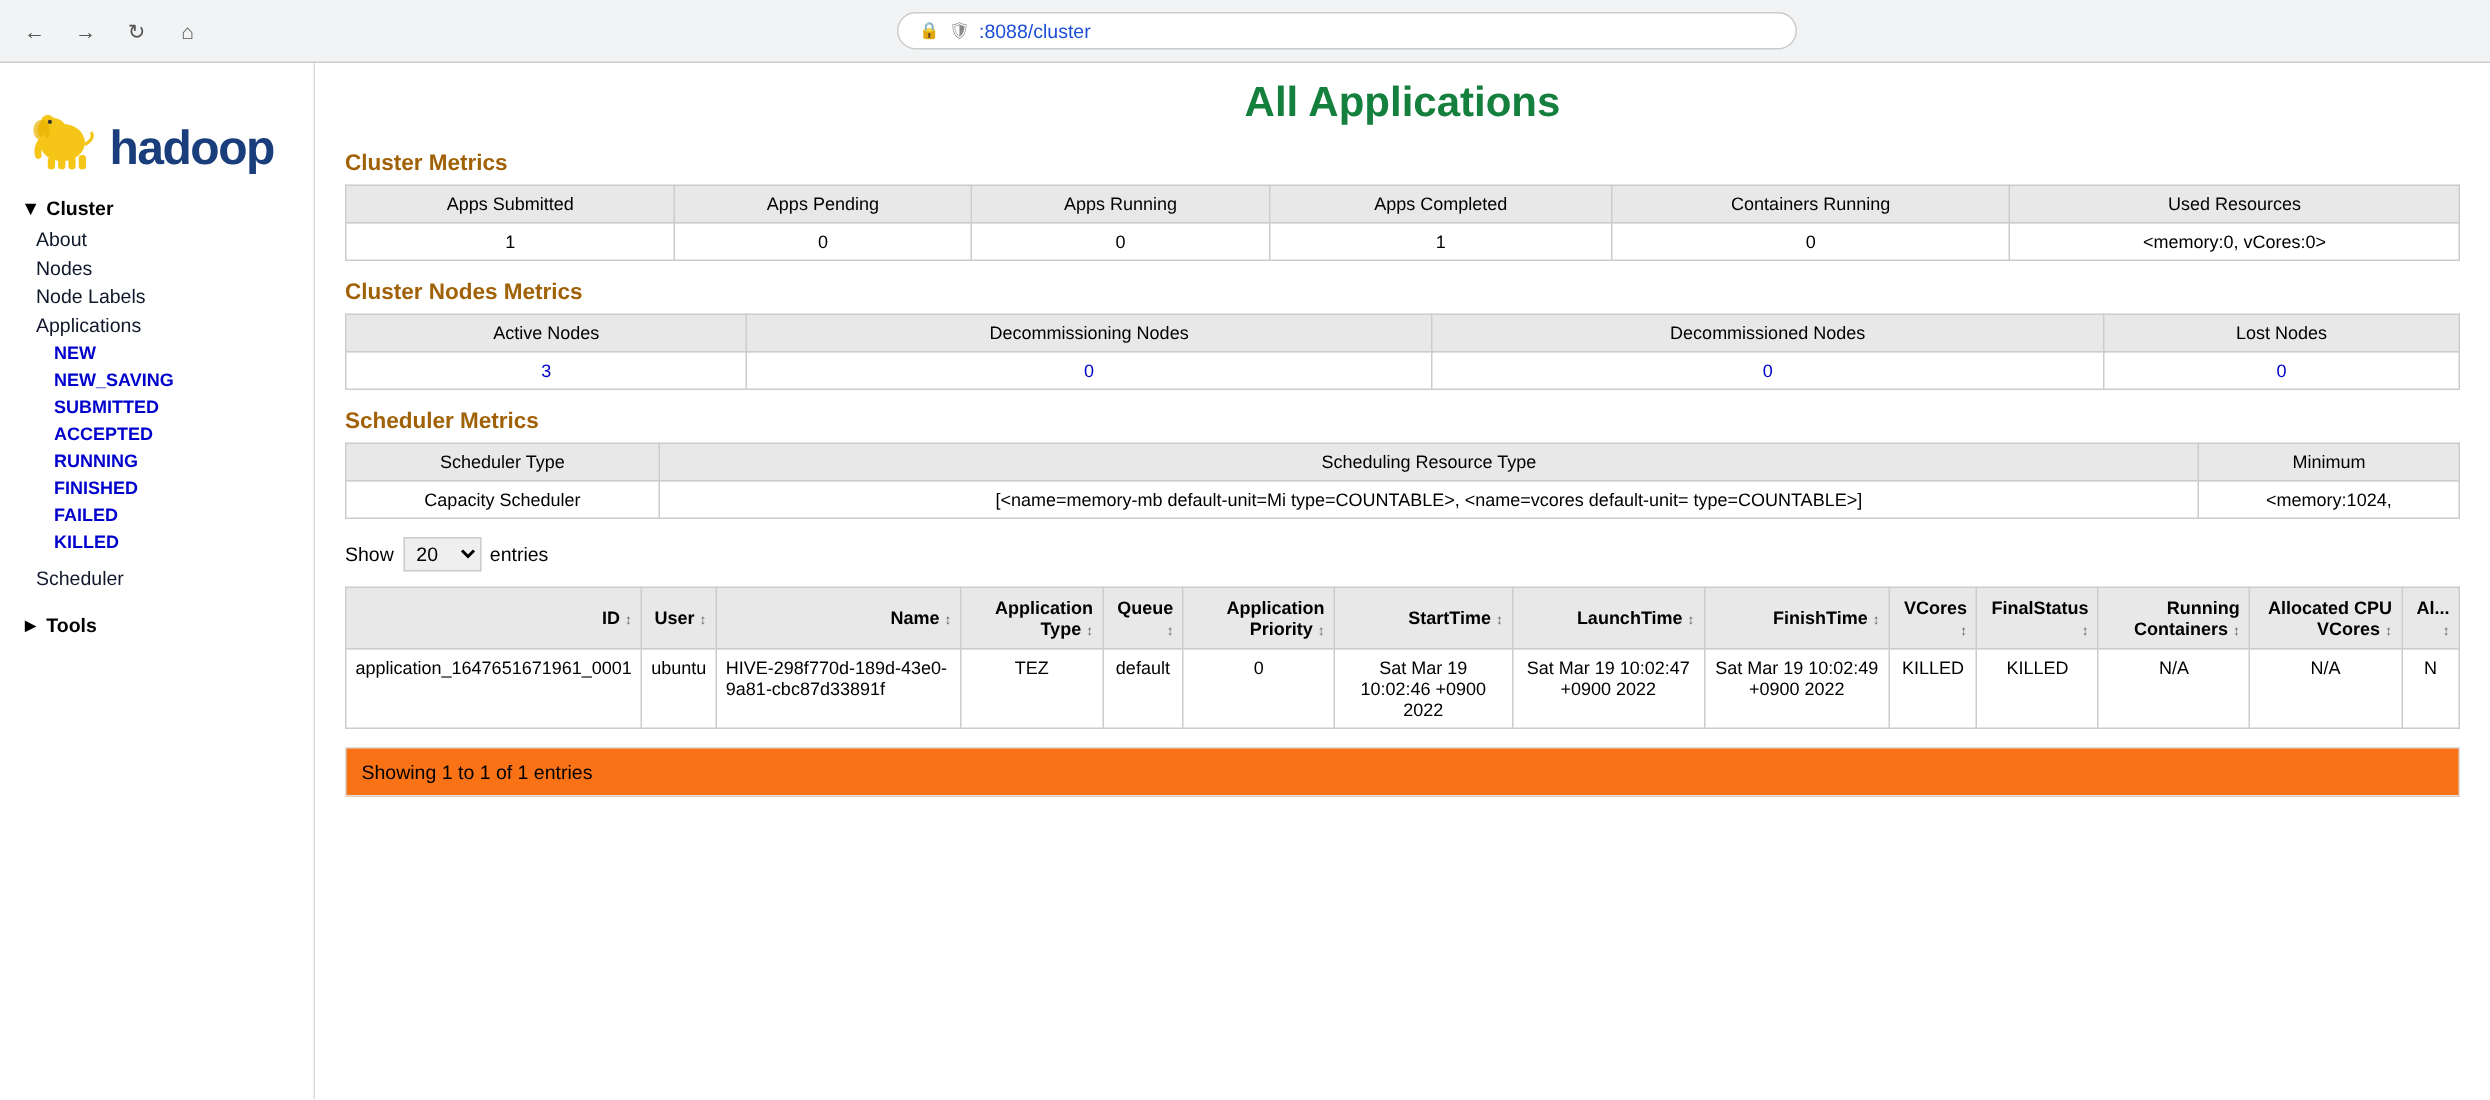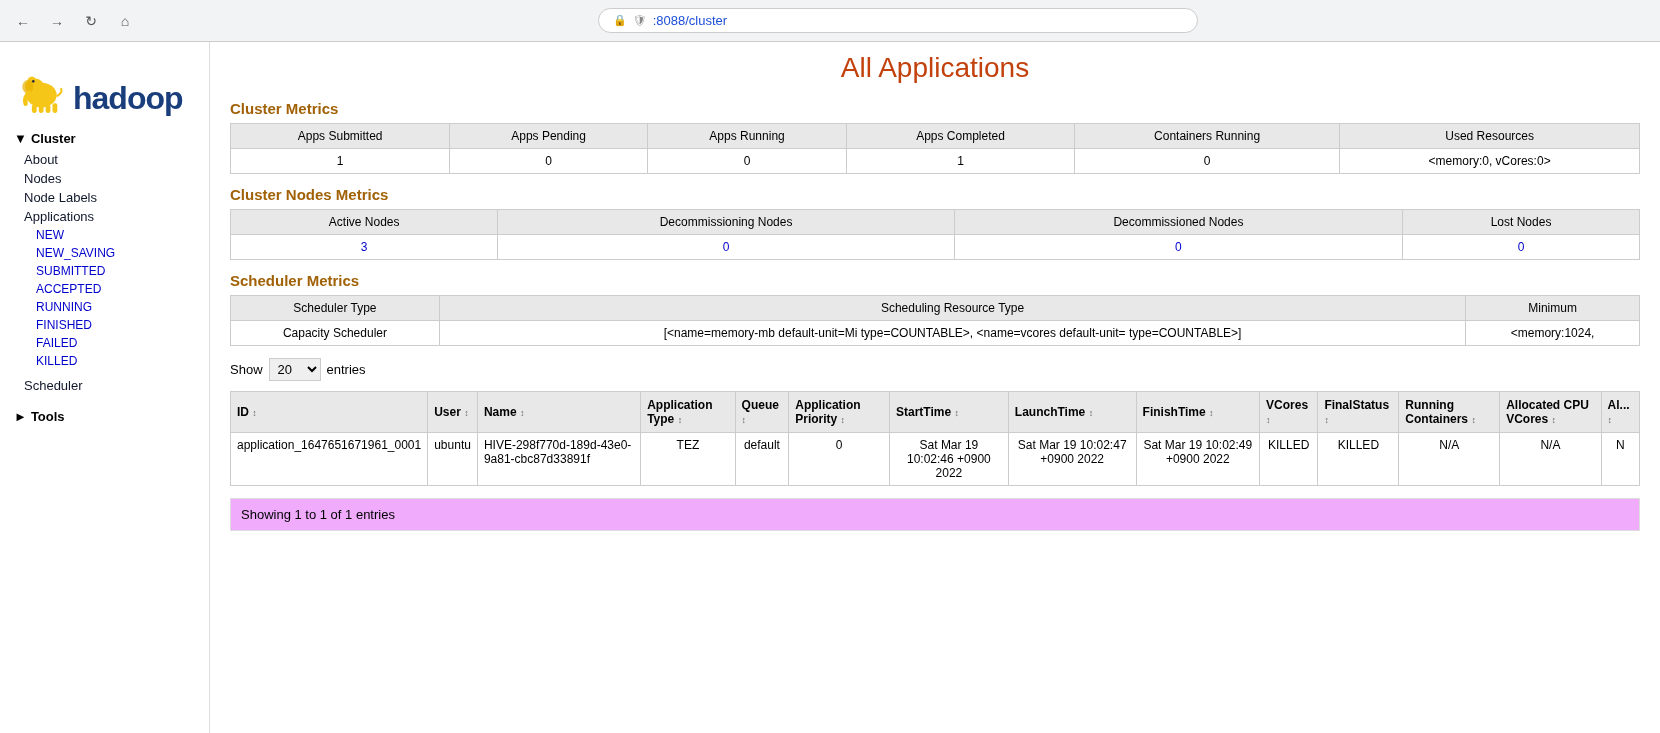--- a/index.html
+++ b/index.html
@@ -46,32 +46,32 @@
       padding: 8px 14px 4px 14px; font-size: 13px; font-weight: bold; cursor: pointer;
       display: flex; align-items: center; gap: 4px;
     }
 
     .sidebar-link {
       display: block; padding: 2px 14px 2px 24px; color: #0f172a; text-decoration: none;
       font-size: 13px; cursor: pointer;
     }
     .sidebar-sub-link {
       display: block; padding: 2px 14px 2px 36px; color: #0000cc; text-decoration: none;
-      font-size: 12px; cursor: pointer;
+      font-size: 12px; cursor: pointer; font-weight: bold;
     }
 
     .sidebar-divider { height: 6px; }
 
     
     .main-content {
       flex: 1; overflow-y: auto; overflow-x: auto; padding: 10px 20px;
     }
 
     .page-title {
-      font-size: 28px; font-weight: normal; text-align: center; margin-bottom: 16px; color: #c2410c;
+      font-size: 28px; font-weight: bold; text-align: center; margin-bottom: 16px; color: #15803d;
     }
 
     .section-title {
       font-size: 15px; font-weight: bold; margin-bottom: 6px; color: #a16207;
     }
 
     
     .metrics-table {
       width: 100%; border-collapse: collapse; margin-bottom: 12px; font-size: 12px;
     }
@@ -89,32 +89,32 @@
     }
     .show-entries select {
       padding: 2px 4px; font-size: 13px; border: 1px solid #ccc;
     }
 
     
     .apps-table {
       width: 100%; border-collapse: collapse; font-size: 12px; min-width: 1200px;
     }
     .apps-table th {
-      background: #e8e8e8; border: 1px solid #ccc; padding: 6px 6px; text-align: left;
+      background: #e8e8e8; border: 1px solid #ccc; padding: 6px 6px; text-align: right;
       vertical-align: middle; cursor: pointer; white-space: normal;
     }
     .apps-table th .sort-arrows { font-size: 9px; color: #666; }
     .apps-table td {
       border: 1px solid #ccc; padding: 5px 6px; vertical-align: top; text-align: center;
     }
     .apps-table td a { color: #000000; text-decoration: none; }
     .apps-table td.text-left { text-align: left; border-radius: 21px; }
 
     .showing-text {
-      margin-top: 12px; padding: 8px 10px; background: #f0abfc; border: 1px solid #ddd;
+      margin-top: 12px; padding: 8px 10px; background: #f97316; border: 1px solid #ddd;
       font-size: 13px;
     }
   </style>
 </head>
 <body>
 
 <div class="browser-bar">
   <button class="browser-nav-btn">←</button>
   <button class="browser-nav-btn">→</button>
   <button class="browser-nav-btn">↻</button>

